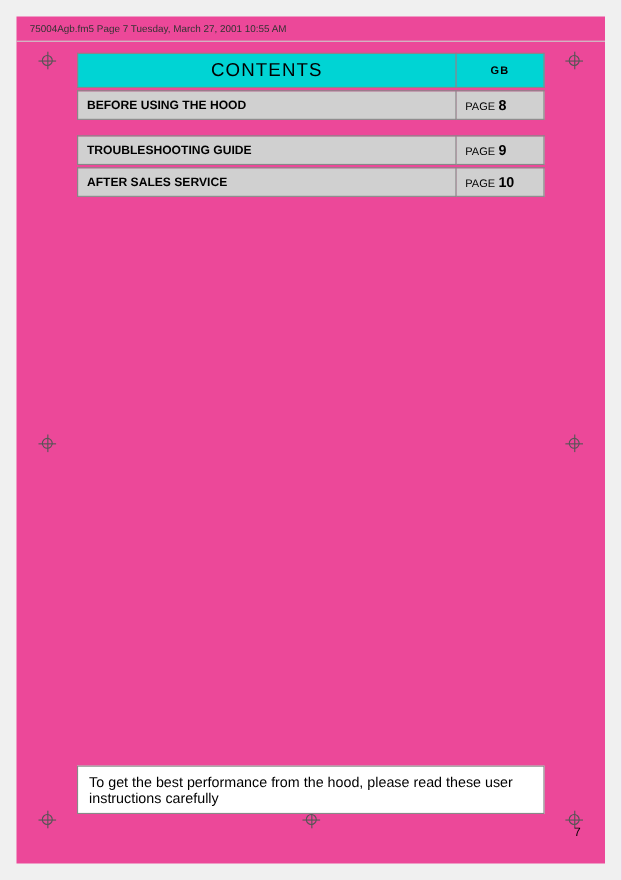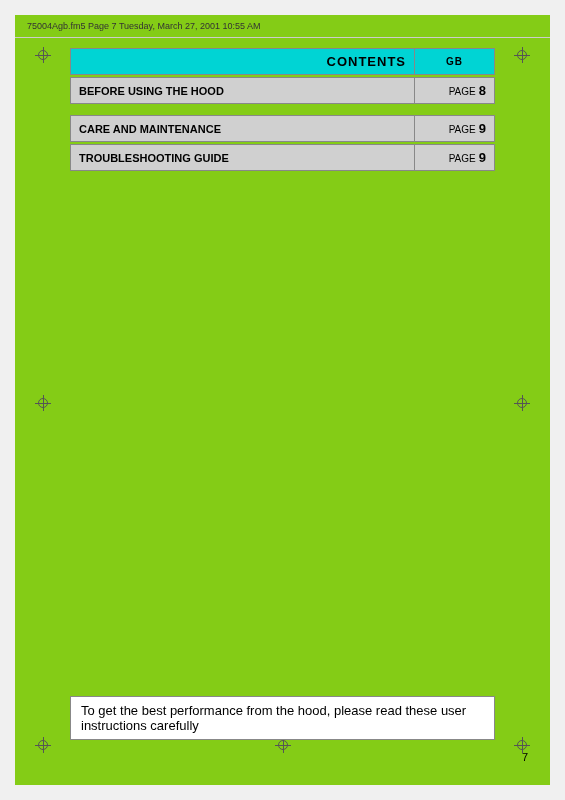--- a/index.html
+++ b/index.html
@@ -19,21 +19,21 @@
       background: #f0f0f0;
       position: relative;
     }
 
     .page-inner {
       position: absolute;
       top: 15px;
       left: 15px;
       right: 15px;
       bottom: 15px;
-      background: #84cc16;
+      background: #ec4899;
     }
 
     
     .header-bar {
       display: flex;
       align-items: center;
       justify-content: space-between;
       padding: 6px 12px;
       border-bottom: 1px solid #ccc;
     }
@@ -92,24 +92,24 @@
     .contents-table {
       width: 100%;
       border-collapse: collapse;
       margin-bottom: 0;
     }
 
     
     .title-row td {
       background: #00d4d4;
       color: #000;
-      font-weight: bold;
-      font-size: 13px;
+      font-weight: normal;
+      font-size: 17px;
       letter-spacing: 1px;
-      text-align: right;
+      text-align: center;
       padding: 5px 8px;
       border: 1px solid #888;
     }
 
     .title-row .gb-cell {
       background: #00d4d4;
       color: #000;
       font-weight: bold;
       font-size: 10px;
       width: 36px;
@@ -131,21 +131,21 @@
 
     .content-row .item-label {
       font-weight: bold;
       font-size: 11px;
       color: #000;
       text-transform: uppercase;
       margin-top: 13px;
     }
 
     .content-row .page-cell {
-      text-align: right;
+      text-align: left;
       font-size: 11px;
       color: #000;
       white-space: nowrap;
       width: 80px;
     }
 
     .page-cell .page-word {
       font-weight: normal;
       font-size: 10px;
     }
@@ -279,42 +279,42 @@
             </tr>
 
           <tr class="row-spacer">
               <td colspan="2"></td>
             </tr>
 
           <tr class="row-spacer">
               <td colspan="2"></td>
             </tr>
 
-          <tr class="content-row">
-            <td class="item-label">CARE AND MAINTENANCE</td>
-            <td class="page-cell">
-              <span class="page-word">PAGE</span>
-              <span class="page-num">9</span>
-            </td>
-          </tr>
           <tr class="row-spacer">
               <td colspan="2"></td>
             </tr>
 
           <tr class="content-row">
             <td class="item-label">TROUBLESHOOTING GUIDE</td>
             <td class="page-cell">
               <span class="page-word">PAGE</span>
               <span class="page-num">9</span>
             </td>
           </tr>
           <tr class="row-spacer">
               <td colspan="2"></td>
             </tr>
 
+          <tr class="content-row">
+            <td class="item-label">AFTER SALES SERVICE</td>
+            <td class="page-cell">
+              <span class="page-word">PAGE</span>
+              <span class="page-num">10</span>
+            </td>
+          </tr>
           <tr class="row-spacer">
               <td colspan="2"></td>
             </tr>
 
         </tbody>
       </table>
     </div>
 
     <div class="bottom-note">
       <span>To get the best performance from the hood, please read these user instructions carefully</span>

